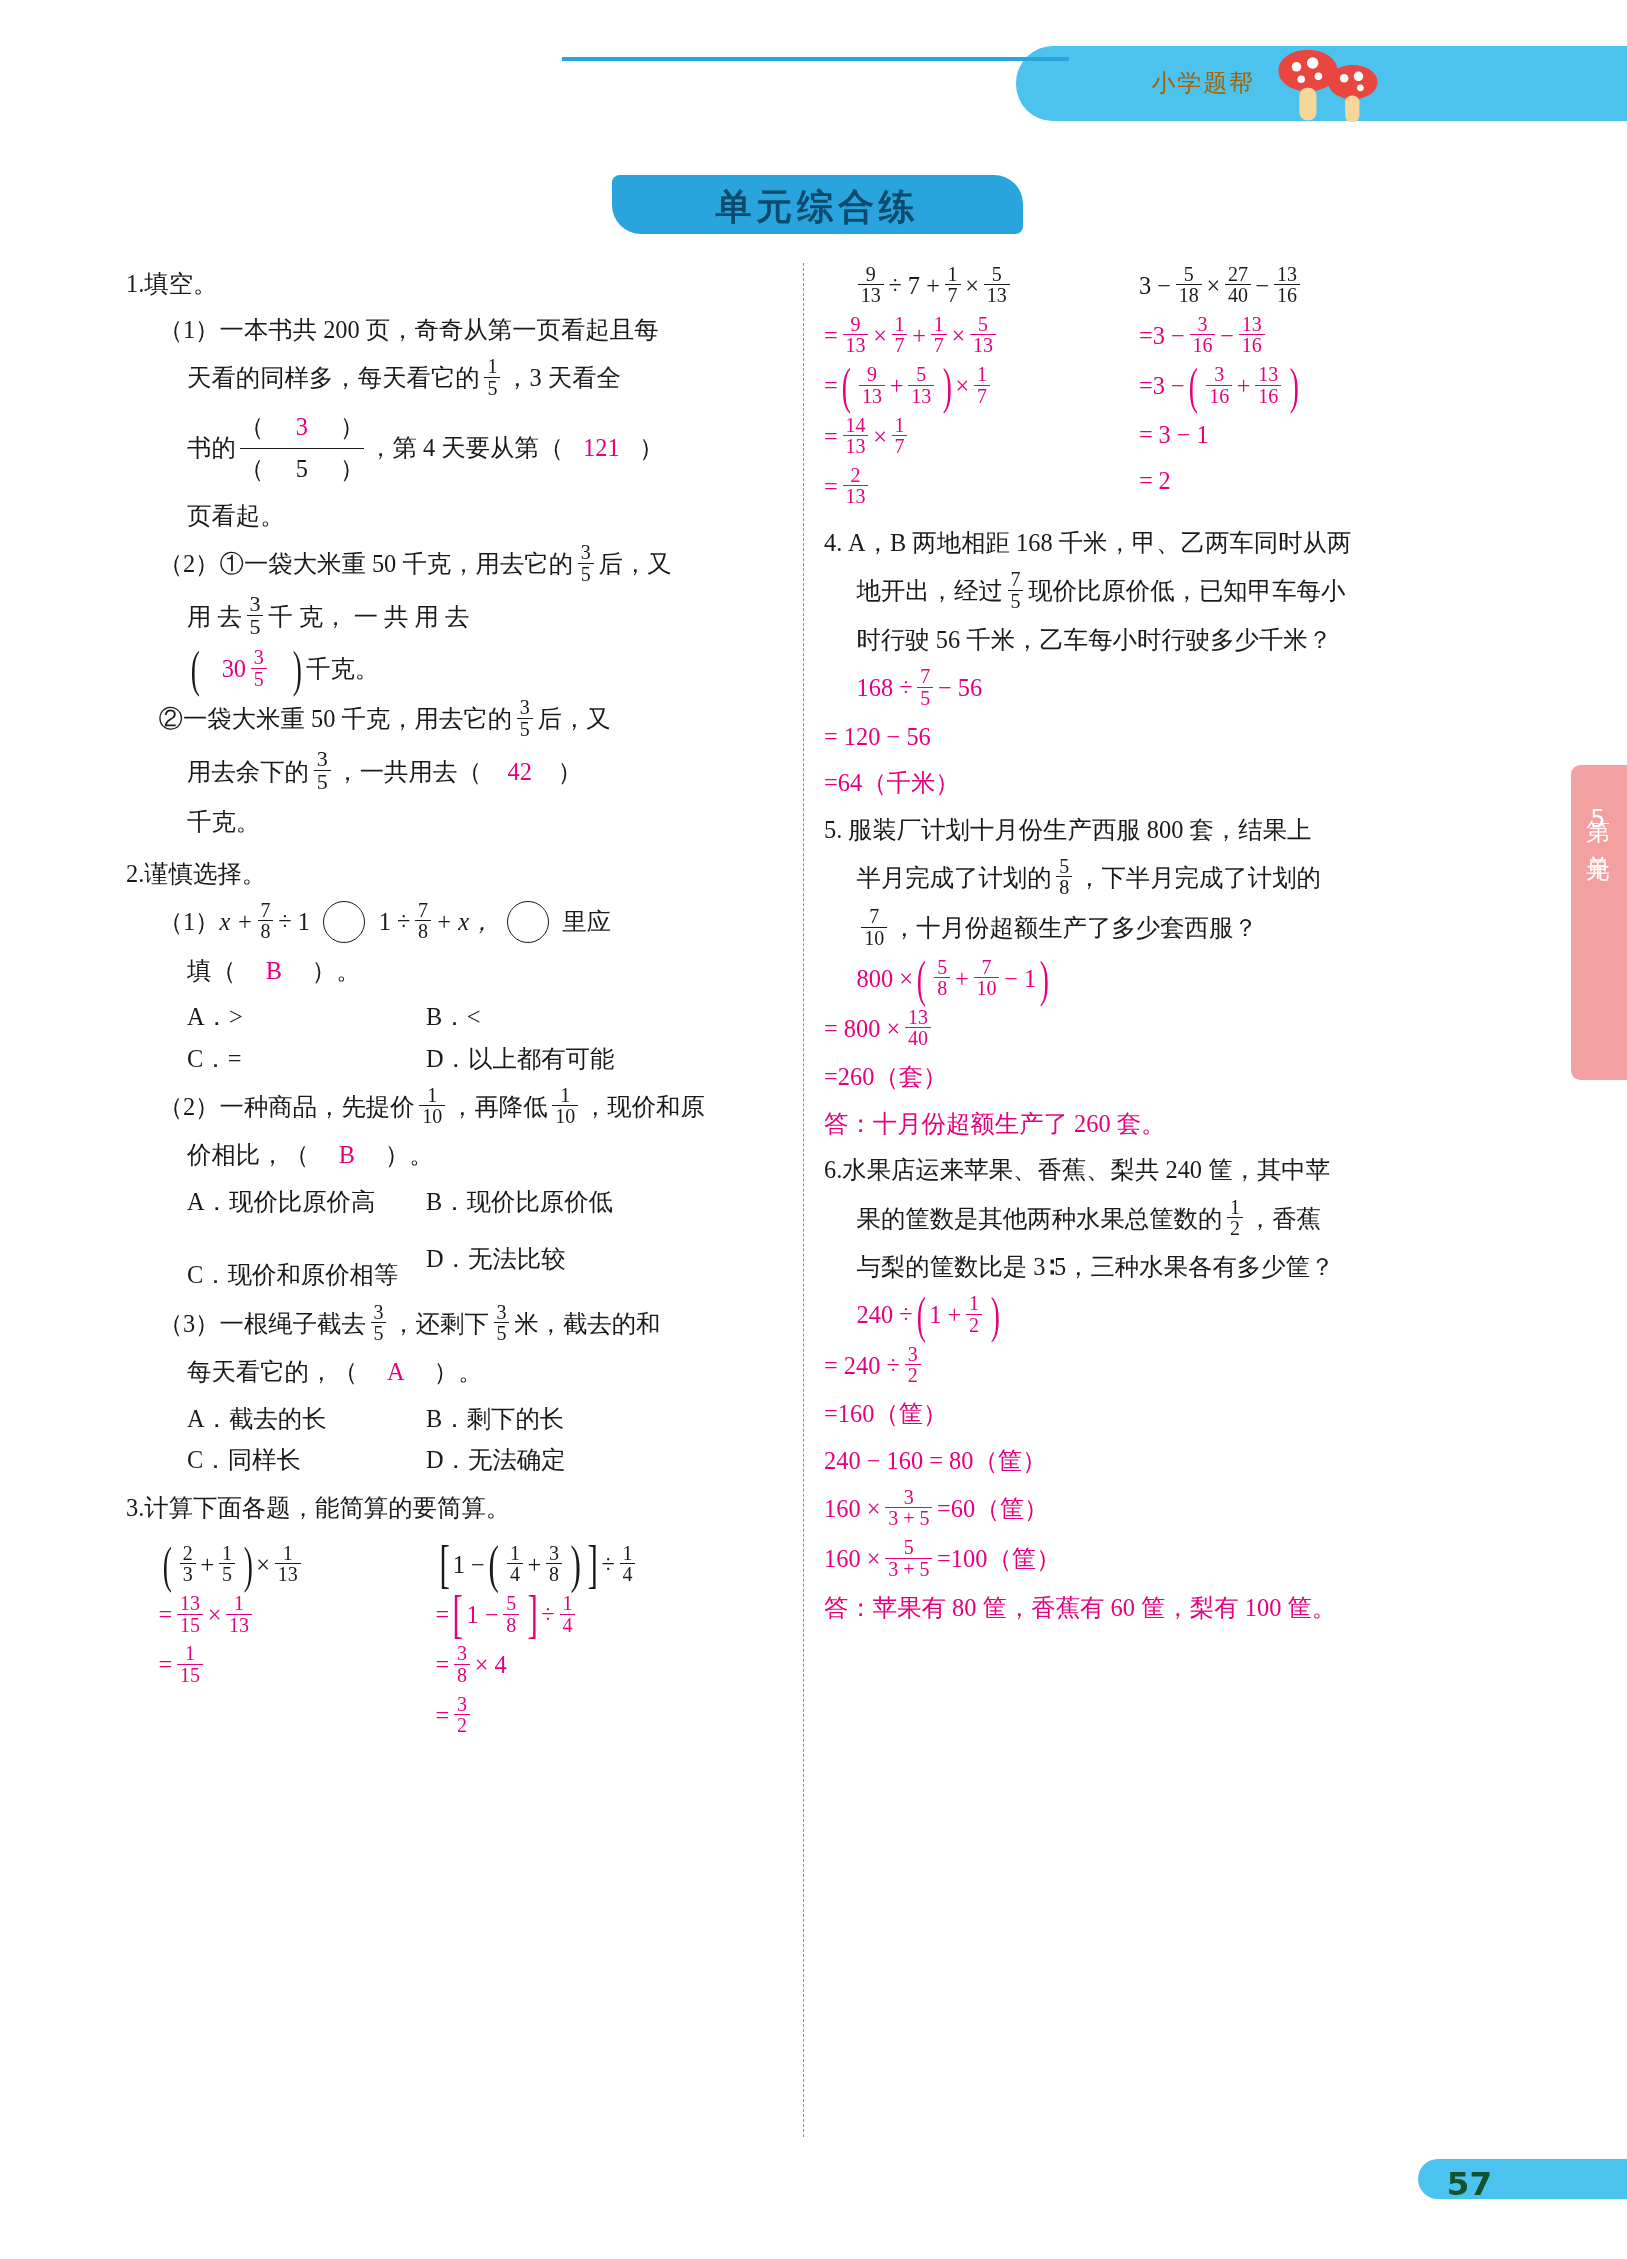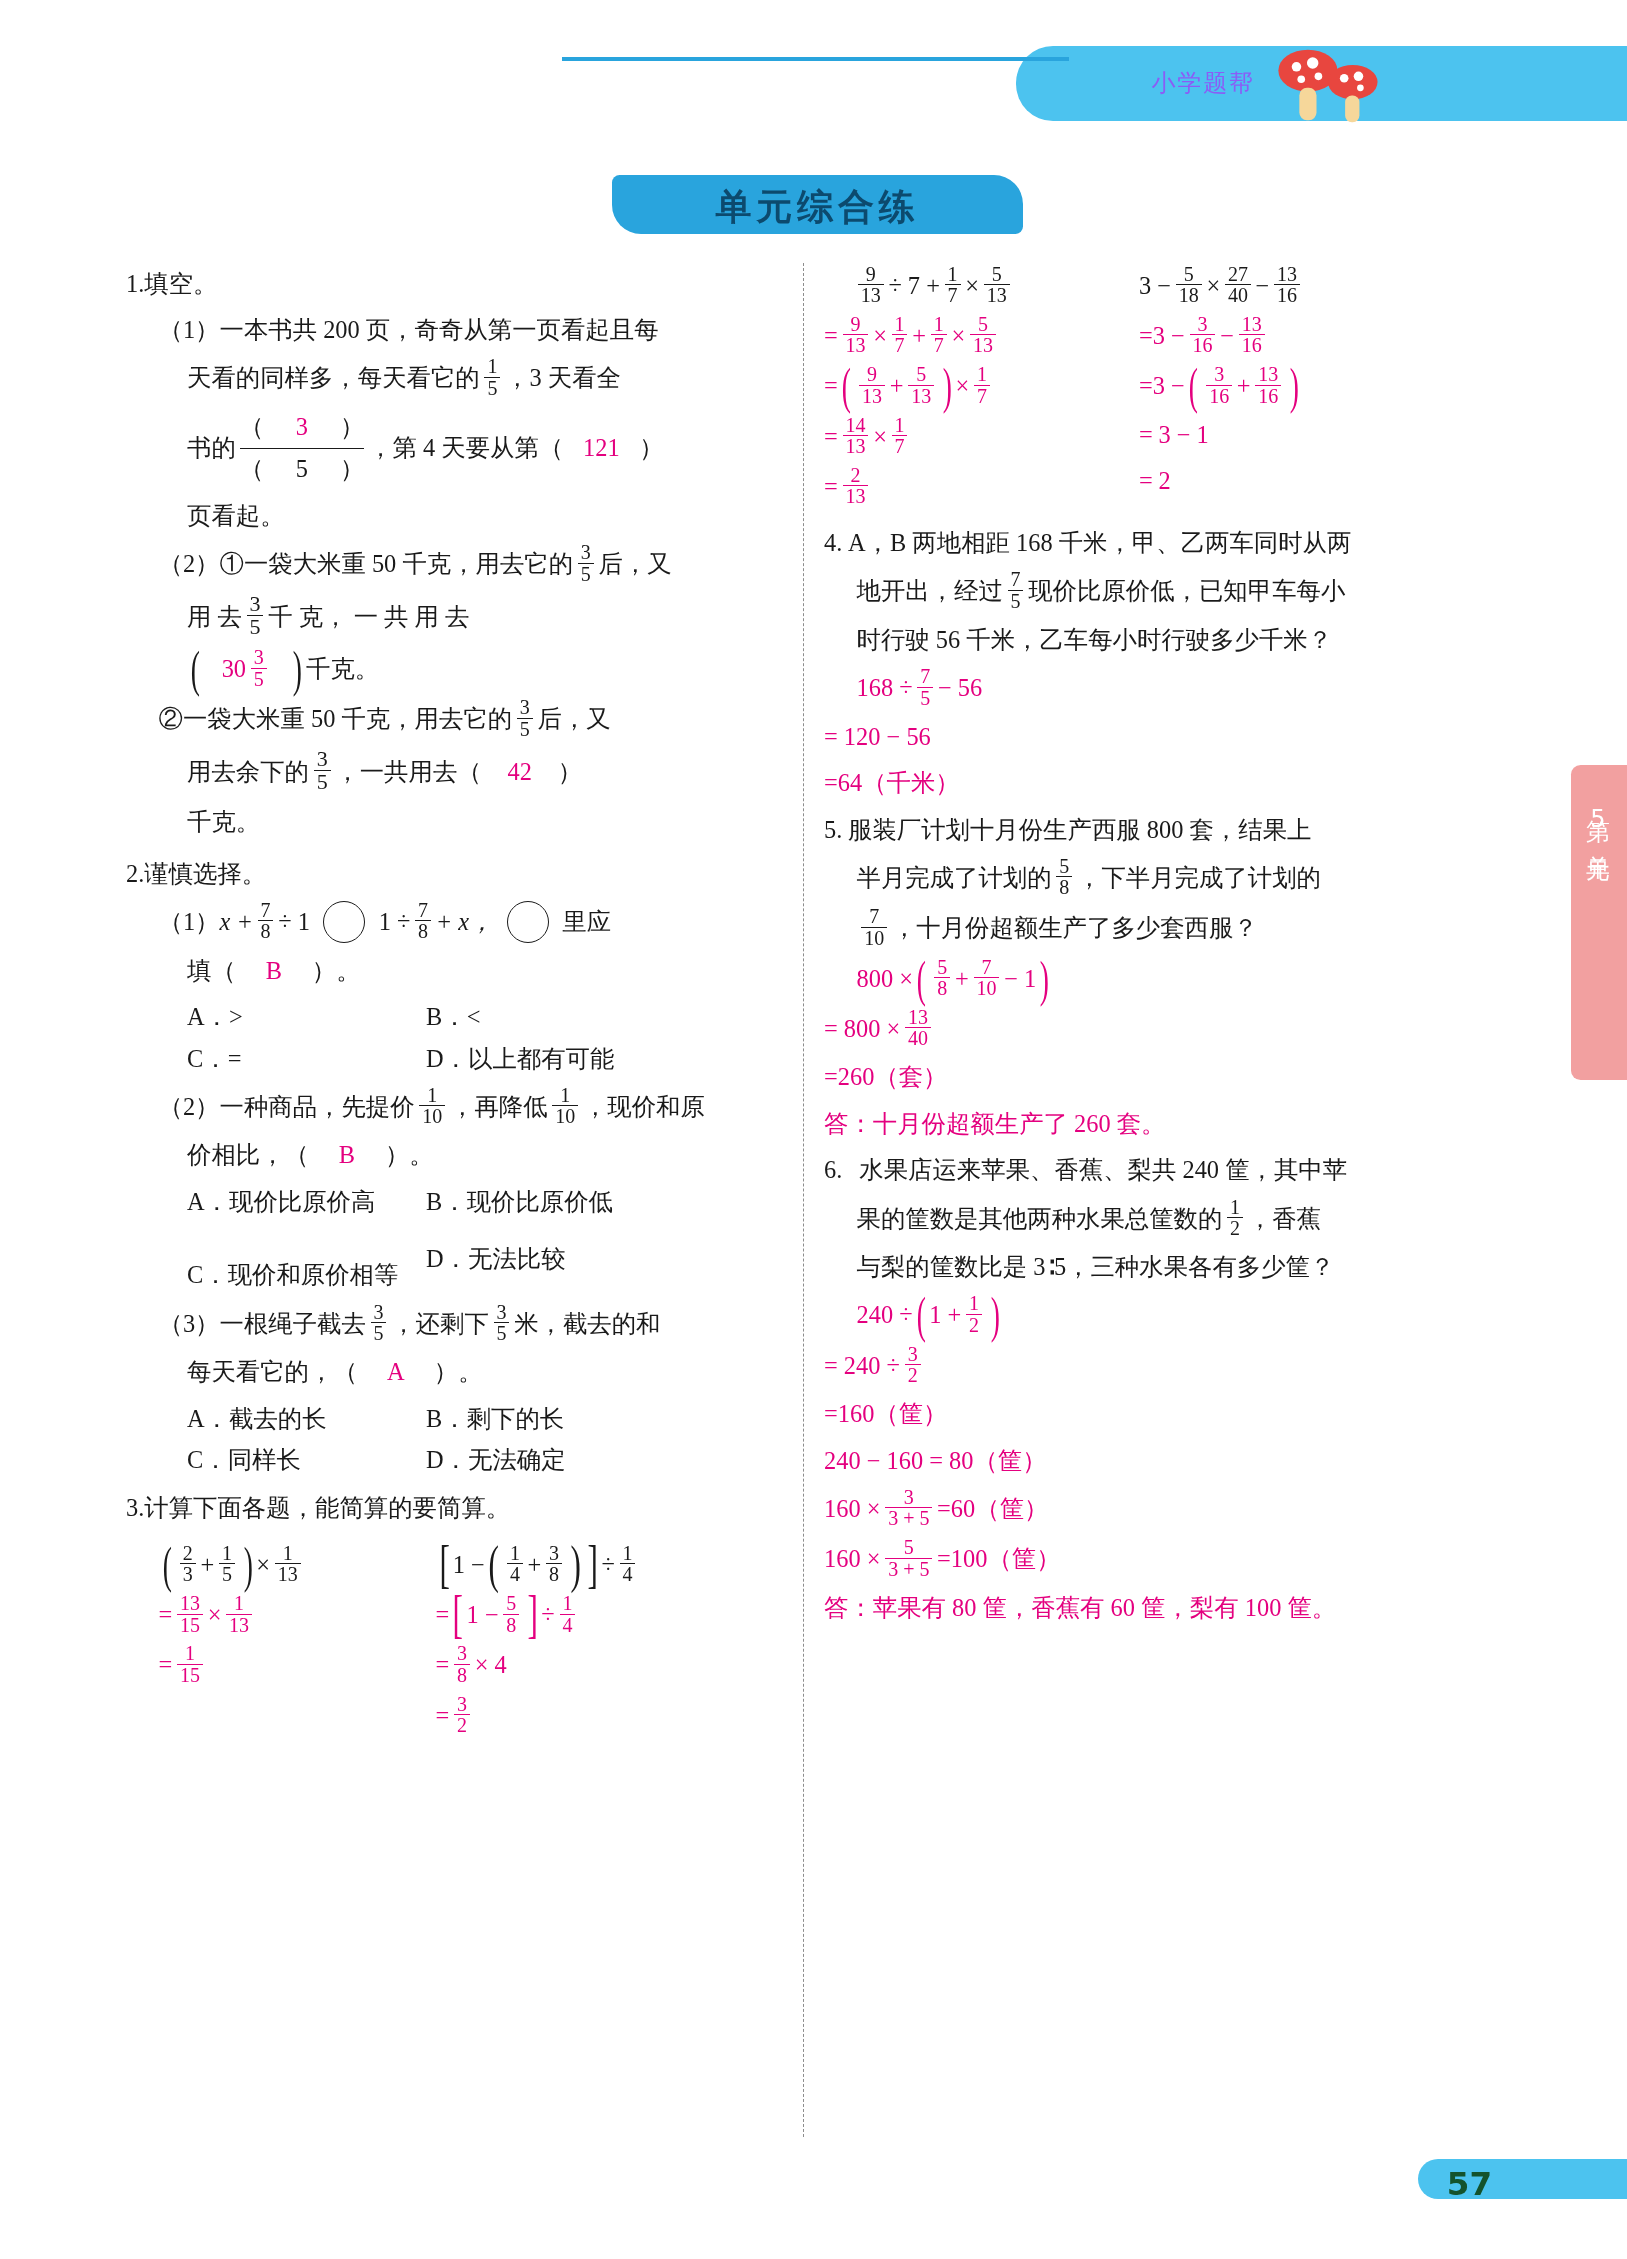--- a/index.html
+++ b/index.html
@@ -13,21 +13,21 @@
   }
   .page{position:absolute;inset:0;}
 
   
   .header-bar{
     position:absolute;top:46px;right:0;width:612px;height:75px;
     background:#4cc3ef;border-top-left-radius:37px;border-bottom-left-radius:37px;
   }
   .header-label{
     position:absolute;top:67px;right:373px;
-    font-size:24px;color:#8b5cf6;letter-spacing:1.9px;
+    font-size:24px;color:#a16207;letter-spacing:1.9px;
     font-family:Liberation Serif, serif;
   }
   .mushrooms{position:absolute;top:38px;right:239px;width:124px;height:91px;}
   .title-rule{
     position:absolute;left:562px;top:57px;width:507px;height:3.8px;background:#29a4dd;
   }
   .title-box{
     position:absolute;left:612px;top:175px;width:411px;height:59px;
     background:#29a4dd;
     border-radius:7.6px 29px 7.6px 29px;
@@ -651,21 +651,21 @@
     </div>
     <div class="line ans">
       <span>=260（套）</span>
     </div>
     <div class="line ans">
       <span>答：十月份超额生产了 260 套。</span>
     </div>
 
     <div class="line">
       <span>6.</span>
-      <span style="margin-left:17px;">水果店运来苹果、香蕉、梨共 240 筐，其中苹</span>
+      <span style="margin-left:0;">水果店运来苹果、香蕉、梨共 240 筐，其中苹</span>
     </div>
     <div class="line indent1">
       <span>果的筐数是其他两种水果总筐数的</span>
       <span class="fr">
         <span class="num">1</span>
         <span class="den">2</span>
       </span>
       <span>，香蕉</span>
     </div>
     <div class="line indent1">

